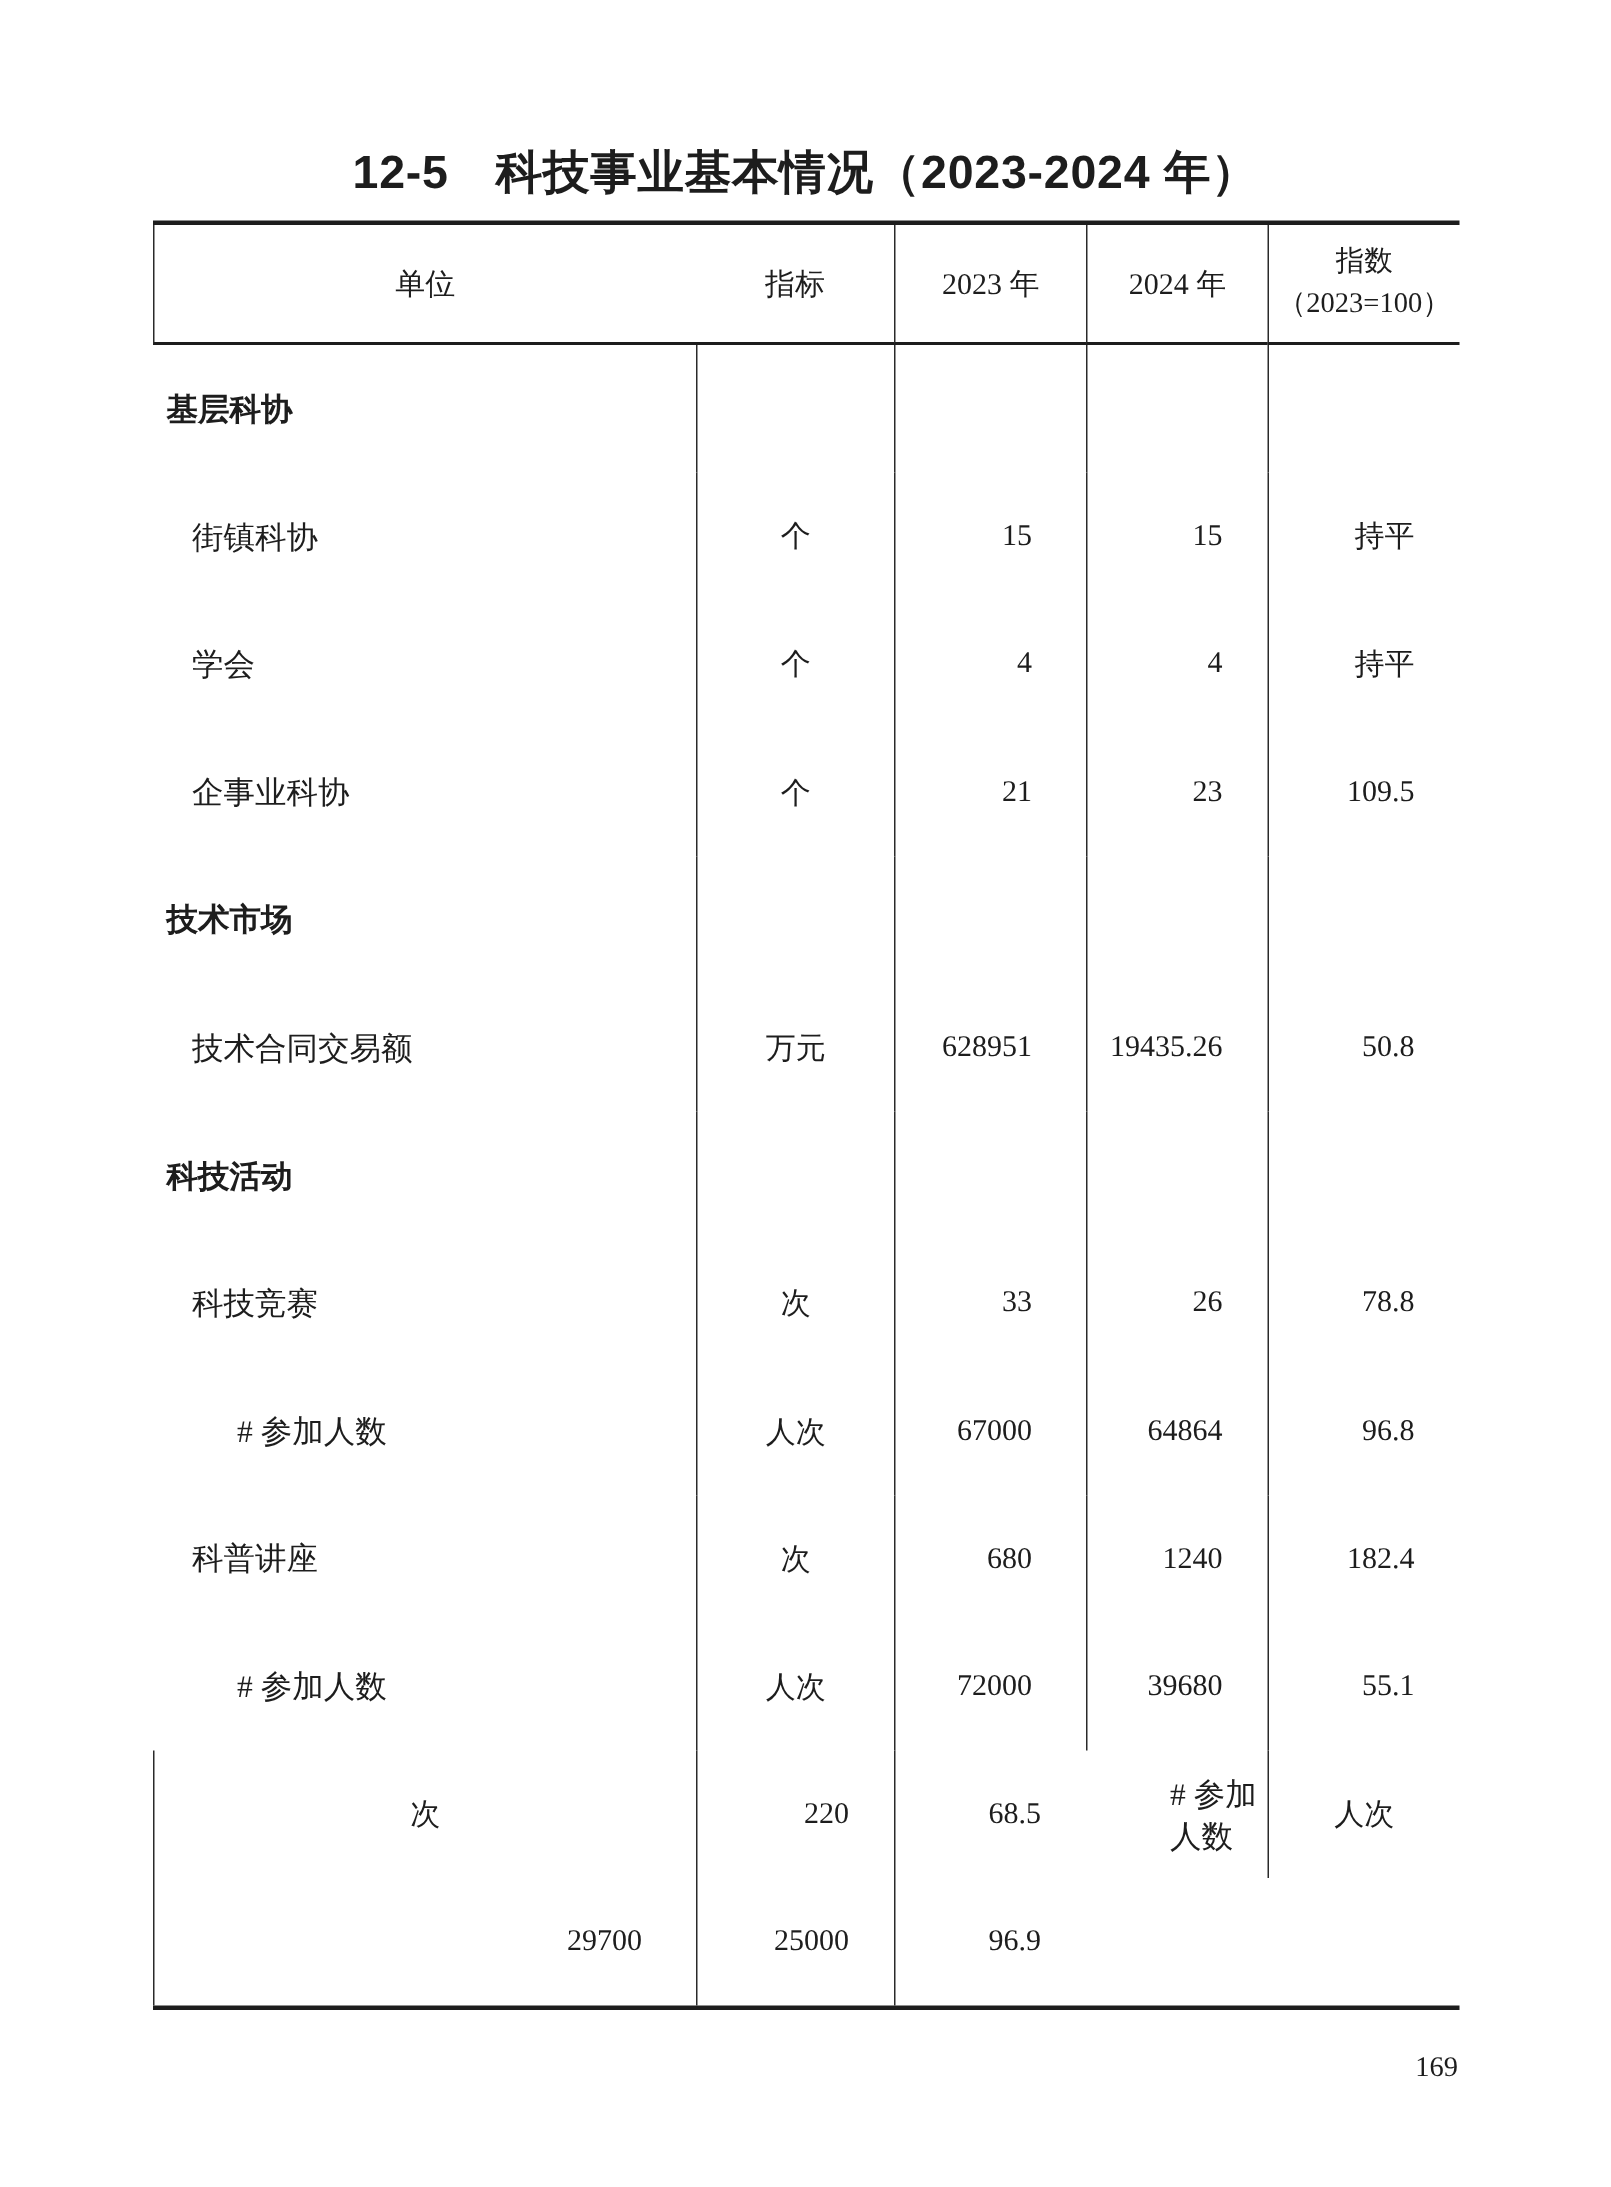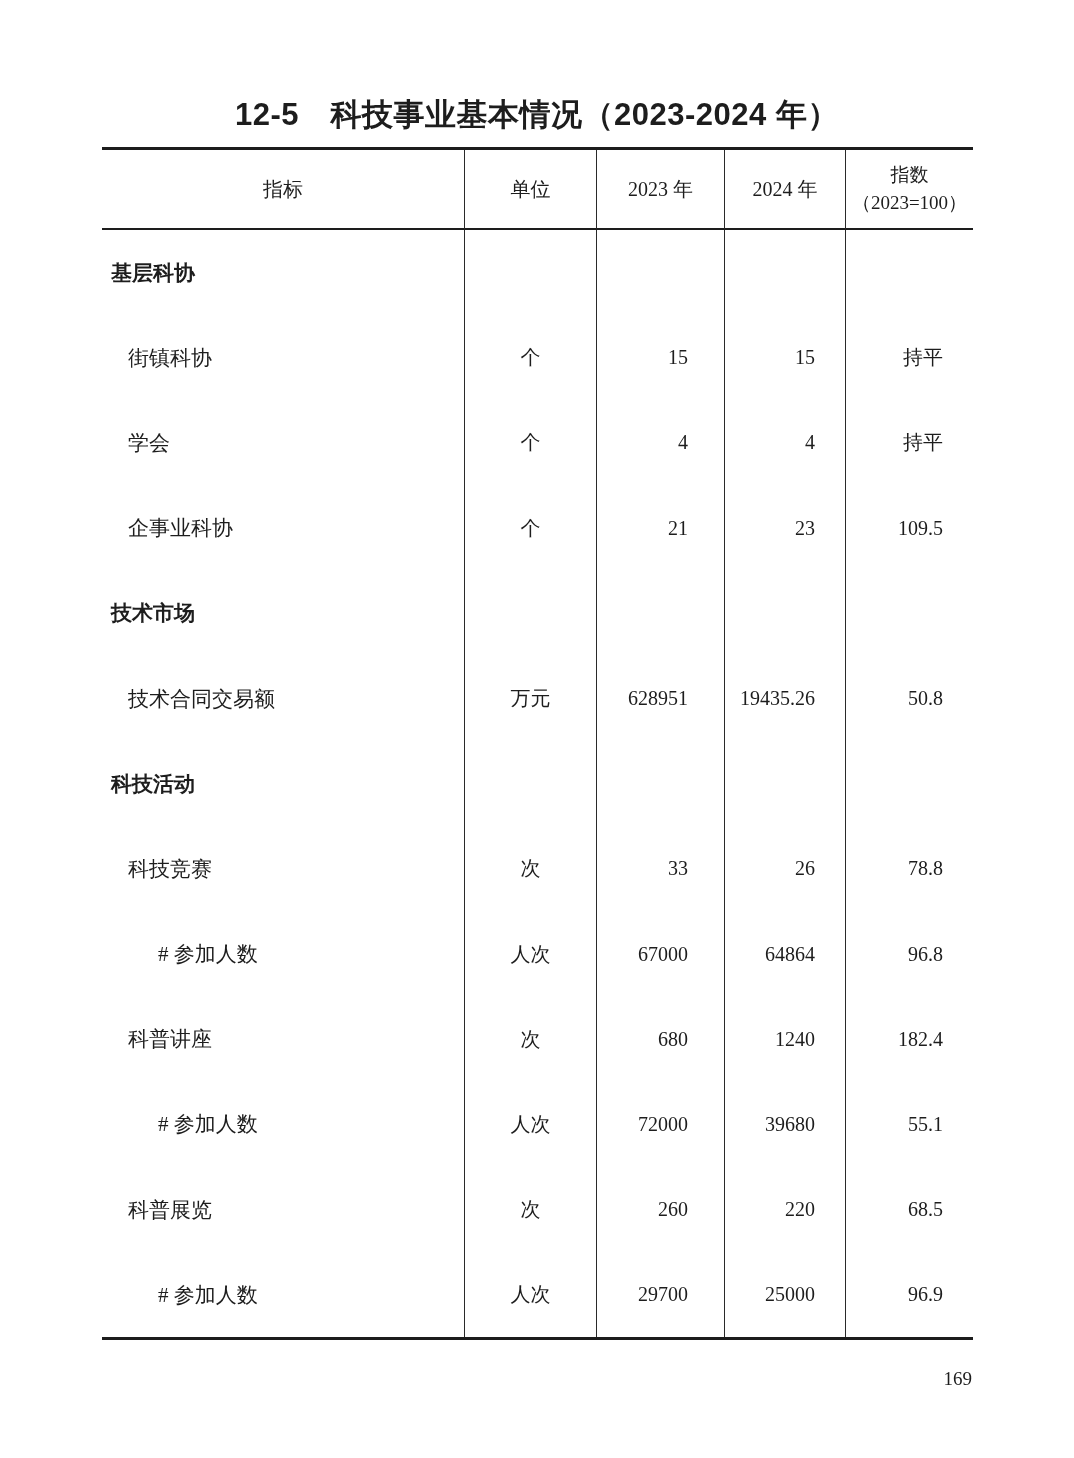--- a/index.html
+++ b/index.html
@@ -78,22 +78,22 @@
   }
 </style>
 </head>
 <body>
 
 <div class="page">
 
   <div class="title">12-5　科技事业基本情况（2023-2024 年）</div>
 
   <div class="stat-table" id="table-grid">
+    <div class="cell hcell vline">单位</div>
     <div class="cell hcell">指标</div>
-    <div class="cell hcell vline">单位</div>
     <div class="cell hcell vline">2023 年</div>
     <div class="cell hcell vline">2024 年</div>
     <div class="cell hcell vline">
       <div class="hstack">
         <span>指数</span>
         <span>（2023=100）</span>
       </div>
     </div>
 
   <div class="cell c-ind section">基层科协</div>
@@ -144,23 +144,21 @@
       <div class="cell c-ind item">科普讲座</div>
       <div class="cell c-unit vline item">次</div>
       <div class="cell c-num c-2023 vline item">680</div>
       <div class="cell c-num c-2024 vline item">1240</div>
       <div class="cell c-num c-index vline item">182.4</div>
       <div class="cell c-ind subitem"># 参加人数</div>
       <div class="cell c-unit vline subitem">人次</div>
       <div class="cell c-num c-2023 vline subitem">72000</div>
       <div class="cell c-num c-2024 vline subitem">39680</div>
       <div class="cell c-num c-index vline subitem">55.1</div>
-      <div class="cell c-ind item">科普展览</div>
       <div class="cell c-unit vline item">次</div>
-      <div class="cell c-num c-2023 vline item">260</div>
       <div class="cell c-num c-2024 vline item">220</div>
       <div class="cell c-num c-index vline item">68.5</div>
       <div class="cell c-ind subitem"># 参加人数</div>
       <div class="cell c-unit vline subitem">人次</div>
       <div class="cell c-num c-2023 vline subitem">29700</div>
       <div class="cell c-num c-2024 vline subitem">25000</div>
       <div class="cell c-num c-index vline subitem">96.9</div>
     </div>
 
   <div class="page-number">169</div>

